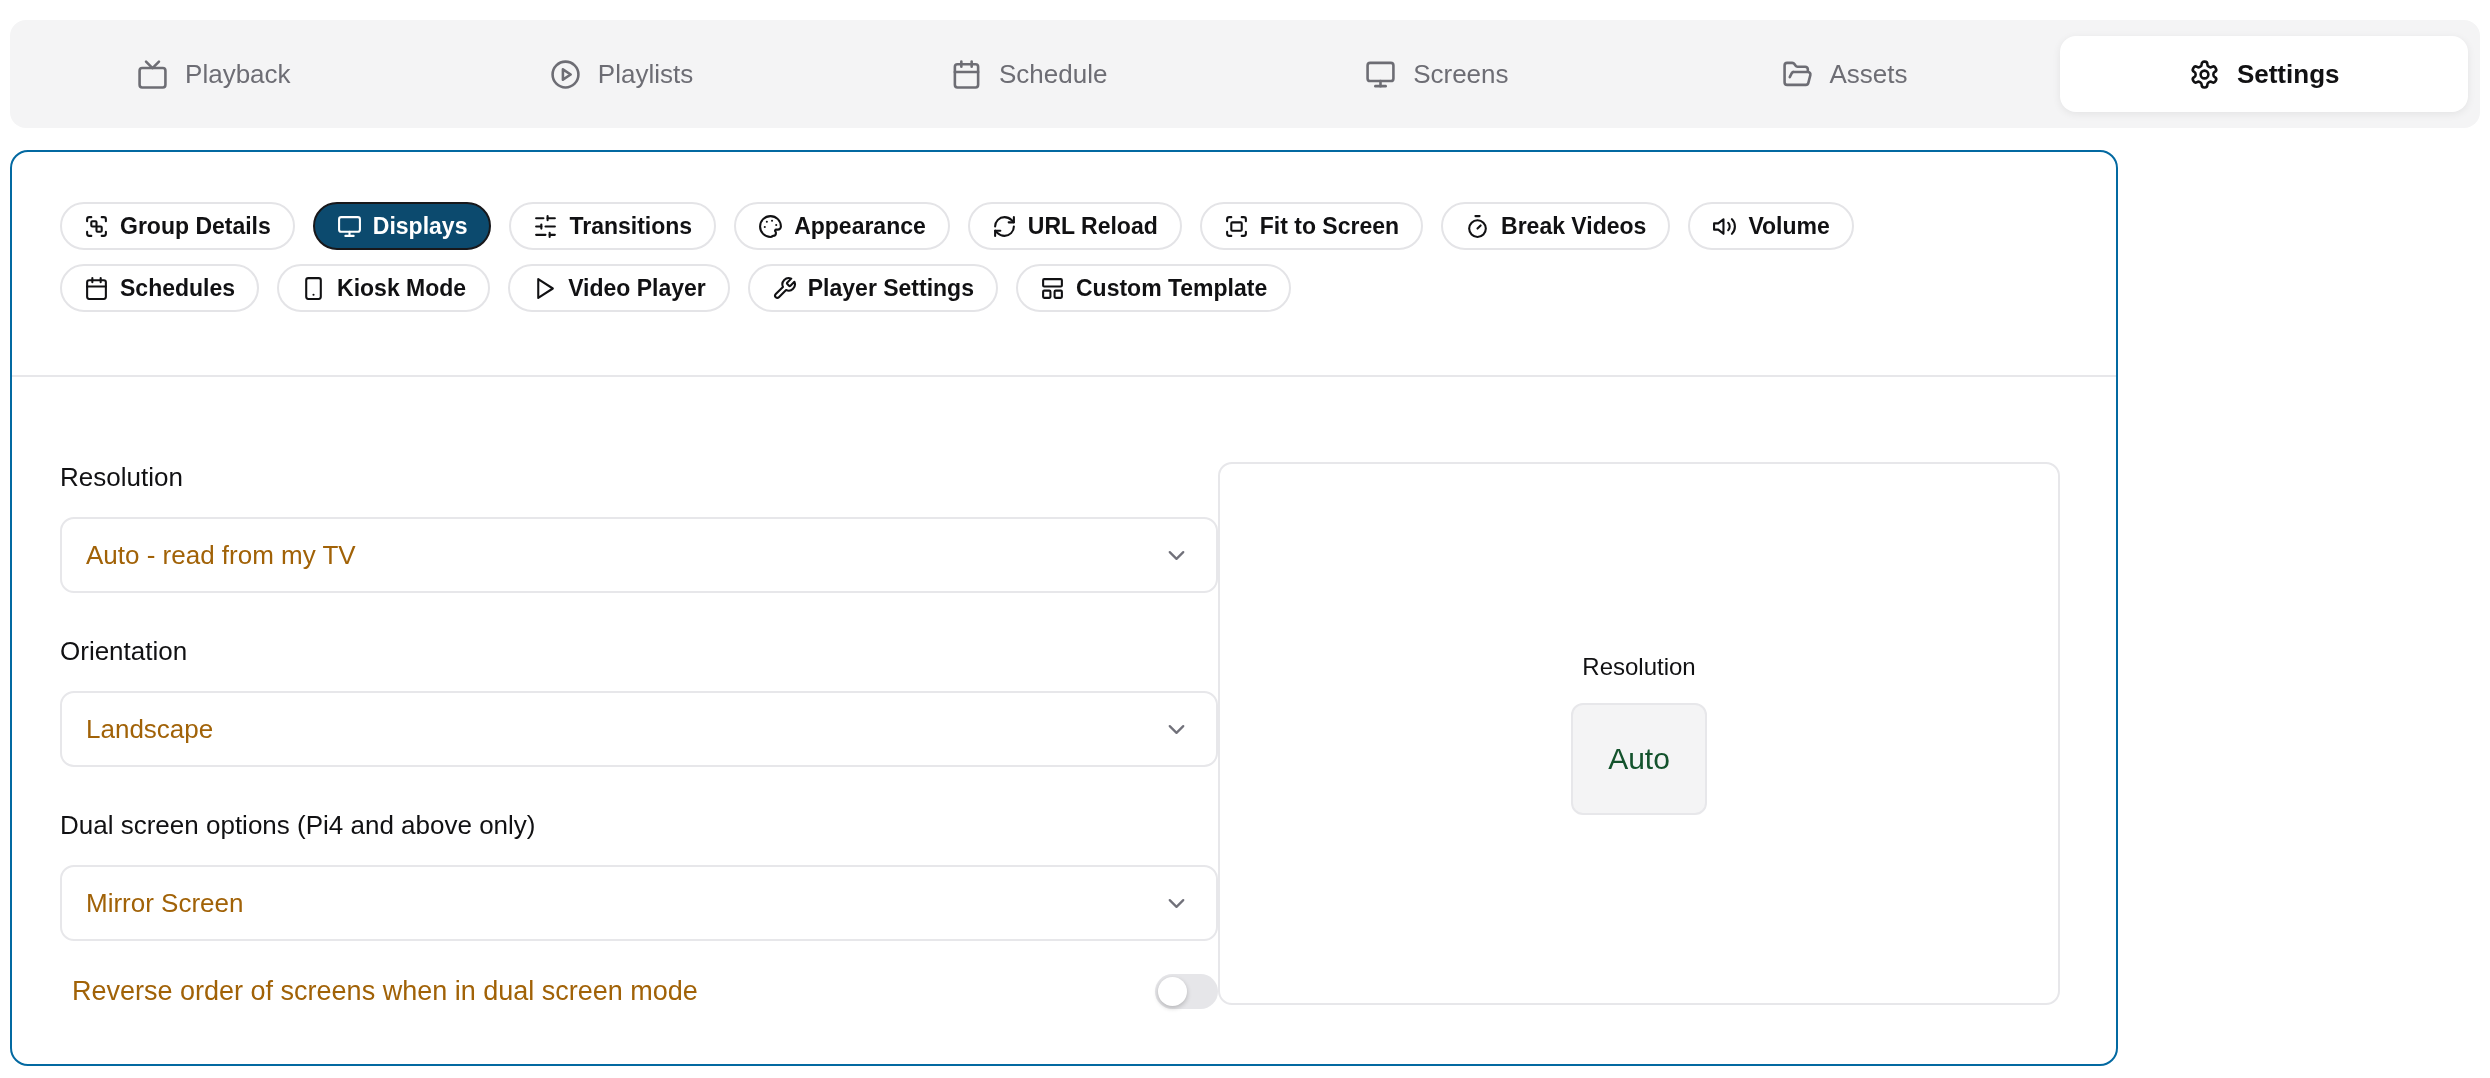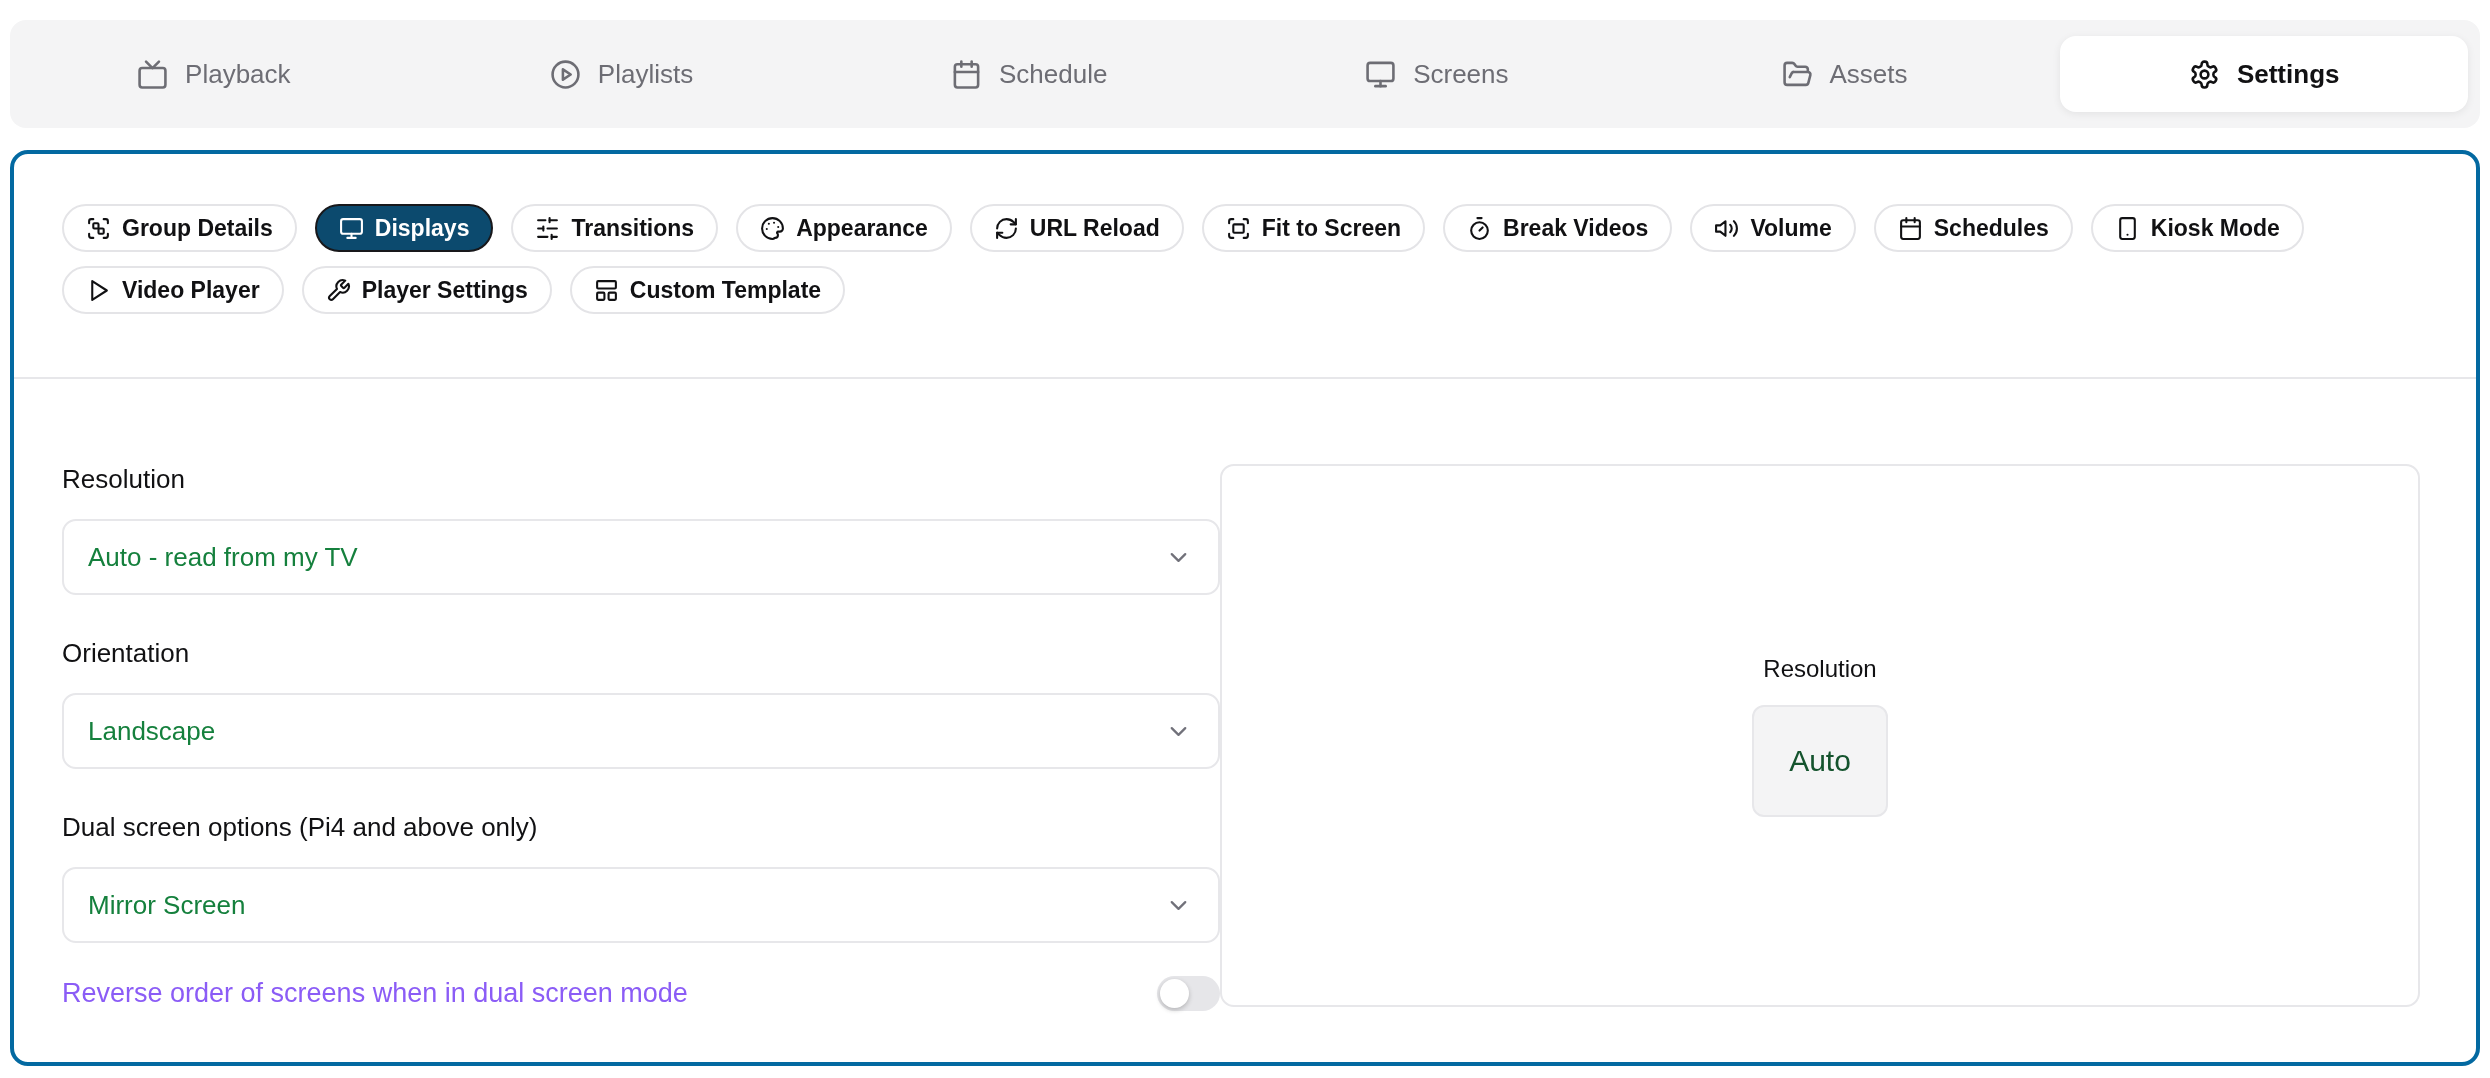--- a/index.html
+++ b/index.html
@@ -10,45 +10,45 @@
   .nav { position:absolute; left:10px; top:20px; width:2470px; height:108px;
     background:#f4f4f5; border-radius:16px; display:flex; align-items:stretch; }
   .nav-tab { flex:1; display:flex; align-items:center; justify-content:center; gap:17px;
     color:#6d6d74; font-size:26px; font-weight:500; cursor:pointer; }
   .nav-tab svg { width:31px; height:31px; stroke:#6d6d74; }
   .nav-tab.active { background:#ffffff; border-radius:16px; margin:16px 12px;
     box-shadow:0 2px 8px rgba(0,0,0,.07); color:#111113; font-weight:700; }
   .nav-tab.active svg { stroke:#111113; }
 
   
-  .card { position:absolute; left:10px; top:150px; width:2470px; height:916px;
-    background:#fff; border:4px solid #0369a1; border-radius:18px; }
+  .card { position:absolute; left:10px; top:150px; width:2108px; height:916px;
+    background:#fff; border:2px solid #0369a1; border-radius:18px; }
 
   .pills-section { padding:50px 48px 0 48px; height:225px;
     border-bottom:2px solid #e7e7ea; display:flex; flex-wrap:wrap;
     gap:14px 18px; align-content:flex-start; }
   .pill { height:48px; display:inline-flex; align-items:center; gap:11px;
     padding:0 22px; border:2px solid #e4e4e7; border-radius:999px;
     background:#fff; font-size:23px; font-weight:700; color:#111113; cursor:pointer; white-space:nowrap; }
   .pill svg { width:25px; height:25px; stroke:#111113; flex:none; }
   .pill.active { background:#0c4a6e; border-color:#18181b; color:#ffffff; }
   .pill.active svg { stroke:#ffffff; }
 
   
   .content { position:absolute; left:48px; right:56px; top:310px; display:flex; }
   .form-col { width:1158px; flex:none; }
   .field-label { font-size:26px; font-weight:500; color:#111113; margin-bottom:25px; line-height:30px; }
   .select { height:76px; border:2px solid #e7e7ea; border-radius:14px;
     display:flex; align-items:center; justify-content:space-between;
-    padding:0 26px 0 24px; font-size:26px; color:#15803d; cursor:pointer;
+    padding:0 26px 0 24px; font-size:26px; color:#a16207; cursor:pointer;
     margin-bottom:43px; background:#fff; }
   .select svg { width:27px; height:27px; stroke:#71717a; flex:none; }
 
   .toggle-row { display:flex; align-items:center; justify-content:space-between; margin-top:-10px; }
-  .toggle-label { font-size:27px; font-weight:500; color:#8b5cf6; }
+  .toggle-label { font-size:27px; font-weight:500; color:#a16207;margin-left:12px; }
   .toggle { width:63px; height:35px; border-radius:18px; background:#e6e6e9;
     position:relative; cursor:pointer; flex:none; }
   .toggle .knob { position:absolute; left:3px; top:3px; width:29px; height:29px;
     border-radius:50%; background:#ffffff; box-shadow:0 2px 5px rgba(0,0,0,.22); }
 
   
   .preview { flex:1; height:543px; border:2px solid #e7e7ea; border-radius:14px;
     display:flex; flex-direction:column; align-items:center; justify-content:center; }
   .preview-label { font-size:24px; font-weight:500; color:#111113; margin-bottom:22px; }
   .preview-box { width:136px; height:112px; background:#f4f4f5;

